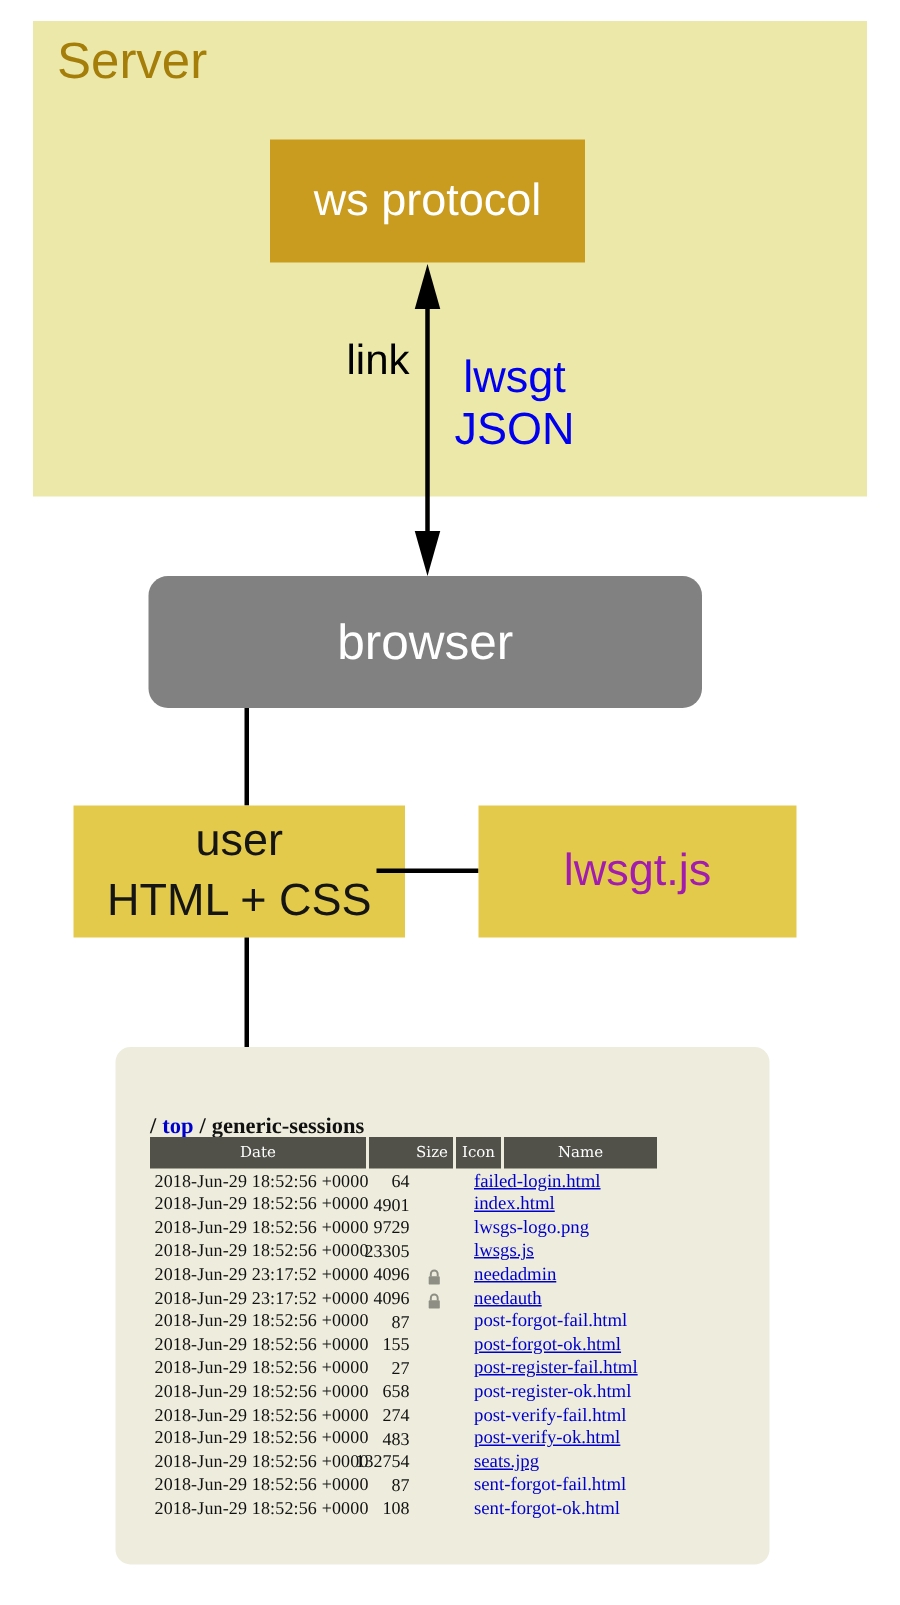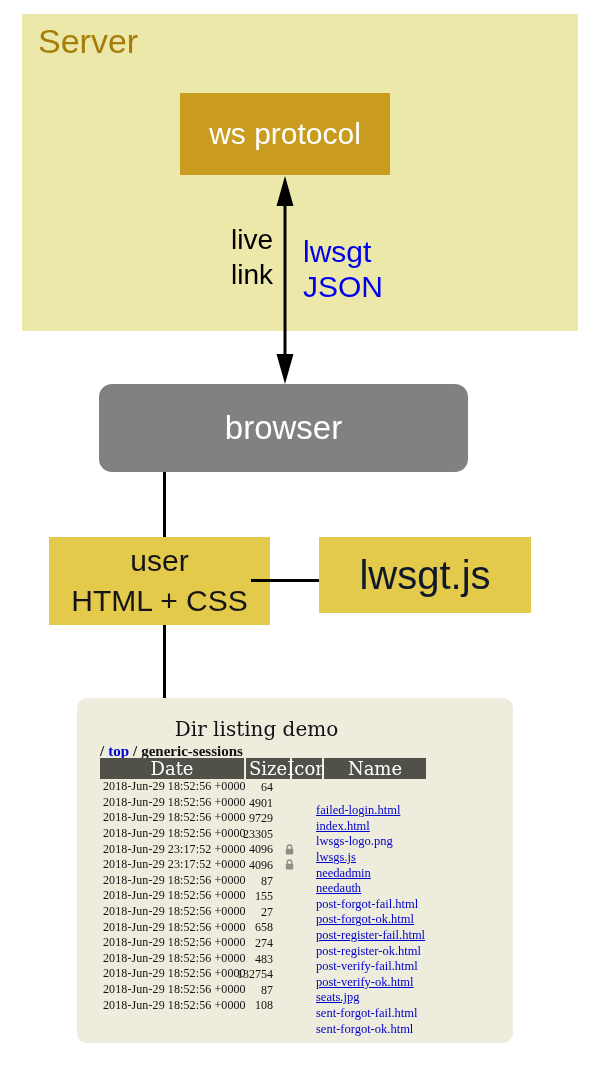--- a/index.html
+++ b/index.html
@@ -8,48 +8,48 @@
   .abs{position:absolute;}
   .flexc{display:flex;align-items:center;justify-content:center;}
 
   
   #server-panel{left:22px;top:14px;width:556px;height:317px;background:var(--server-bg,#ece8a9);}
   #server-label{left:38px;top:22px;font-size:34px;color:var(--server-text,#a57e0a);}
   #ws-box{left:180px;top:93px;width:210px;height:82px;background:var(--gold-box-bg,#c99b1e);
           color:var(--gold-box-text,#fff);font-size:30px;}
   #arrow-svg{left:272px;top:176px;}
   #ws-link-label{left:150px;top:222px;width:123px;text-align:right;font-size:28px;line-height:35px;color:#000;}
-  #json-label{left:303px;top:234px;font-size:30px;line-height:35px;color:var(--blue-label,#0000ee);}
+  #json-label{left:303px;top:234px;font-size:30px;line-height:35px;color:var(--blue-label,#0000ee);text-align:center;}
   #browser-box{left:99px;top:384px;width:369px;height:88px;background:var(--gray-box-bg,#818181);
                color:var(--gray-box-text,#fff);font-size:33px;border-radius:13px;}
   .vline{width:3px;background:#000;}
   #v-conn-1{left:163px;top:472px;height:65px;}
   #v-conn-2{left:163px;top:625px;height:73px;}
   #h-conn{left:251px;top:579px;width:68px;height:3px;background:#000;}
   #user-box{left:49px;top:537px;width:221px;height:88px;background:var(--yellow-box-bg,#e4ca4a);
             color:#151515;font-size:30px;line-height:40px;text-align:right;flex-direction:column;}
-  #lwsgt-box{left:319px;top:537px;width:212px;height:76px;background:var(--yellow-box-bg,#e4ca4a);
-             color:#0f172a;font-size:40px;}
+  #lwsgt-box{left:319px;top:537px;width:212px;height:88px;background:var(--yellow-box-bg,#e4ca4a);
+             color:#a21caf;font-size:30px;}
   #live-update-label{left:300px;top:648px;width:216px;text-align:right;font-size:29px;color:#000;}
 
   
   #dir-panel{left:77px;top:698px;width:436px;height:345px;background:var(--panel-bg,#edecdd);
              border-radius:10px;font-family:"Liberation Serif",serif;color:#111;}
   #dir-title{left:23px;top:19px;width:313px;text-align:center;font-size:20px;
              font-family:"DejaVu Serif",serif;}
   #breadcrumb{left:23px;top:45px;font-size:15px;font-weight:bold;}
   #breadcrumb .crumb{margin-right:4px;}
   #breadcrumb-top{color:var(--link-color,#0000cc);cursor:pointer;}
   #table-header{left:23px;top:60px;display:flex;column-gap:2px;height:21px;
-                font-family:"DejaVu Serif",serif;font-size:18px;color:var(--table-header-text,#fff);}
+                font-family:"DejaVu Serif",serif;font-size:10px;color:var(--table-header-text,#fff);}
   #table-header .hcell{background:var(--table-header-bg,#51514a);display:flex;
                        align-items:center;justify-content:center;}
-  .h-date{width:144px;} .h-size{width:44px;} .h-icon{width:30px;} .h-name{width:102px;}
+  .h-date{width:144px;} .h-size{width:28px;padding-left:28px;} .h-icon{width:30px;} .h-name{width:102px;}
   #file-table-body{left:23px;top:81px;width:400px;}
-  .frow{display:flex;height:15.6px;align-items:center;font-size:12px;white-space:nowrap;}
+  .frow{display:flex;height:15.6px;align-items:flex-end;font-size:12px;white-space:nowrap;}
   .c-date{width:146px;padding-left:3px;letter-spacing:0.1px;}
   .c-size{width:24px;position:relative;height:100%;}
   .c-size span{position:absolute;right:0;top:1px;}
   .c-icon{width:33px;display:flex;align-items:center;justify-content:center;}
   .c-name{padding-left:10px;font-size:12.5px;margin-top:48px;}
   .flink{color:var(--link-color,#0000cc);text-decoration:underline;cursor:pointer;}
   .flink.nound{text-decoration:none;}
 </style>
 </head>
 <body>
@@ -63,21 +63,20 @@
     <span>ws protocol</span>
   </div>
 
   <svg id="arrow-svg" class="abs" width="26" height="208" viewBox="0 0 26 208">
     <line x1="13" y1="14" x2="13" y2="194" stroke="#000" stroke-width="3"></line>
     <polygon points="13,0 4.5,30 21.5,30" fill="#000"></polygon>
     <polygon points="13,208 4.5,178 21.5,178" fill="#000"></polygon>
   </svg>
 
   <div id="ws-link-label" class="abs">
-    <div>live</div>
     <div>link</div>
   </div>
 
   <div id="json-label" class="abs">
     <div>lwsgt</div>
     <div>JSON</div>
   </div>
 
   <div id="browser-box" class="abs flexc">
     <span>browser</span>
@@ -93,21 +92,20 @@
   <div id="h-conn" class="abs"></div>
 
   <div id="lwsgt-box" class="abs flexc">
     <span>lwsgt.js</span>
   </div>
 
   <div id="v-conn-2" class="abs vline"></div>
 
 
   <div id="dir-panel" class="abs">
-    <div id="dir-title" class="abs">Dir listing demo</div>
 
     <div id="breadcrumb" class="abs">
       <span class="crumb">/</span><span class="crumb" id="breadcrumb-top">top</span><span class="crumb">/</span><span>generic-sessions</span>
     </div>
 
     <div id="table-header" class="abs">
       <div class="hcell h-date">Date</div>
       <div class="hcell h-size">Size</div>
       <div class="hcell h-icon">Icon</div>
       <div class="hcell h-name">Name</div>

